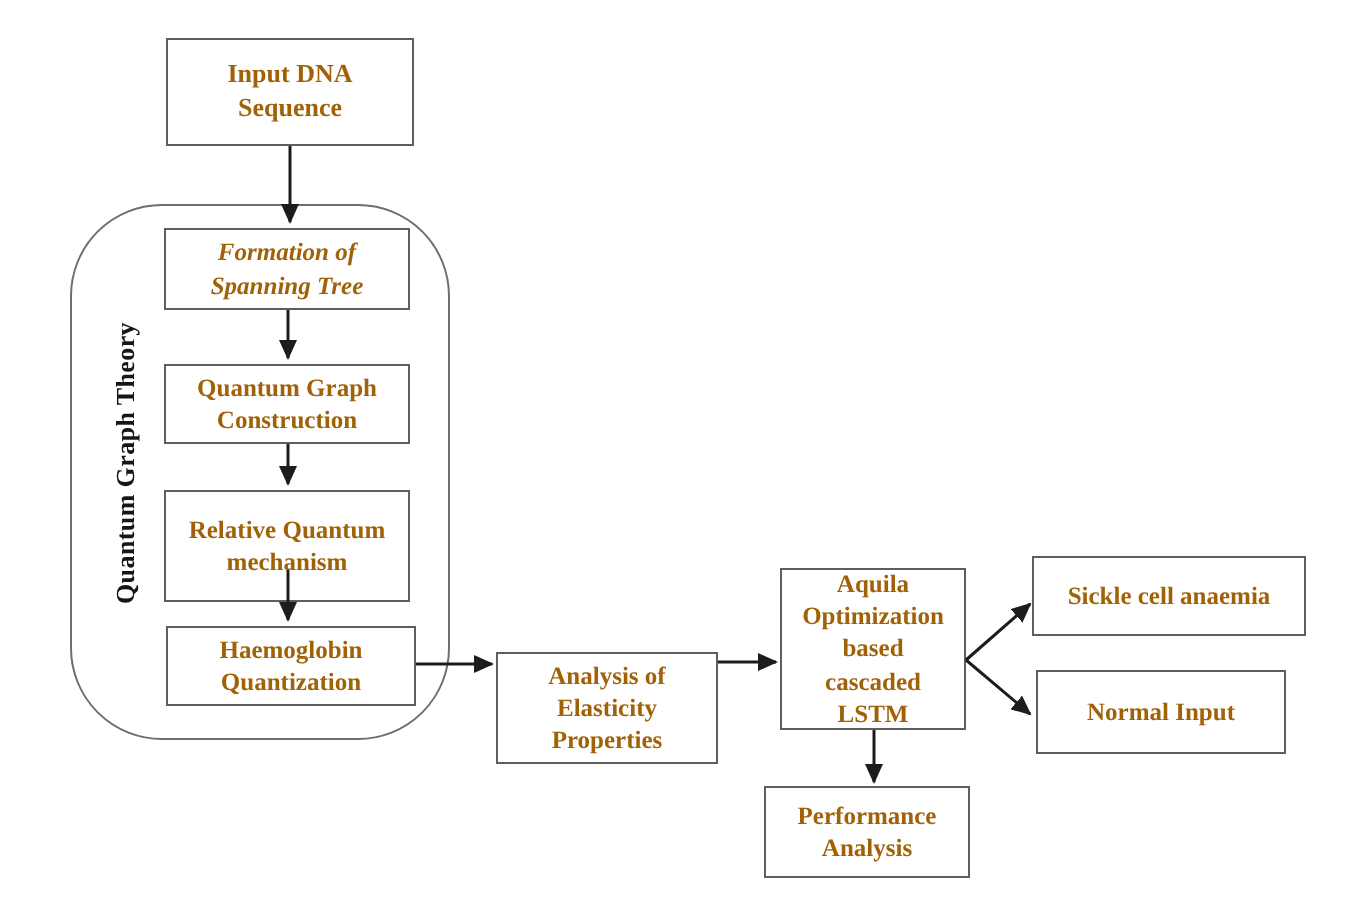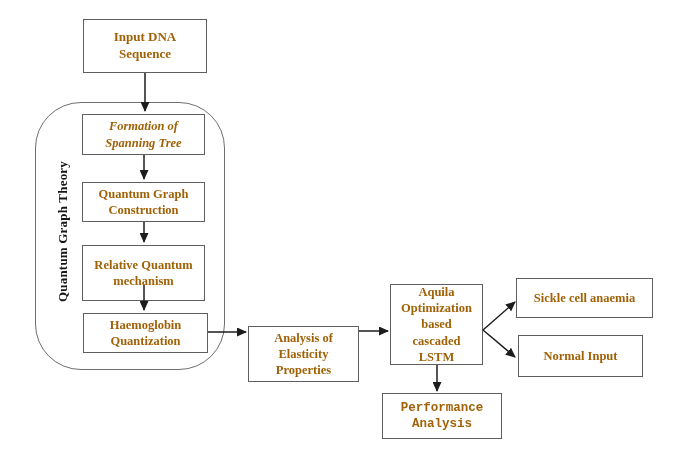--- a/index.html
+++ b/index.html
@@ -51,21 +51,21 @@
   }
   .n-input        { left: 83px;  top: 19px;  width: 124px; height: 54px; font-size: 13px; }
   .n-spanning     { left: 82px;  top: 114px; width: 123px; height: 41px; font-style: italic; }
   .n-qgc          { left: 82px;  top: 182px; width: 123px; height: 40px; }
   .n-relative     { left: 82px;  top: 245px; width: 123px; height: 56px; }
   .n-haemoglobin  { left: 83px;  top: 313px; width: 125px; height: 40px; }
   .n-elasticity   { left: 248px; top: 302px; width: 111px; height: 56px; margin-top: 24px; }
   .n-aquila       { left: 390px; top: 284px; width: 93px;  height: 81px; }
   .n-sickle       { left: 516px; top: 278px; width: 137px; height: 40px; }
   .n-normal       { left: 518px; top: 335px; width: 125px; height: 42px; }
-  .n-performance  { left: 382px; top: 393px; width: 120px; height: 46px; font-family: Liberation Mono, monospace; }
+  .n-performance  { left: 382px; top: 393px; width: 103px; height: 46px; }
   svg.arrows {
     position: absolute;
     left: 0; top: 0;
     width: 685px; height: 461px;
     pointer-events: none;
   }
   svg.arrows line { stroke: #1c1c1c; stroke-width: 1.5; }
 </style>
 </head>
 <body>

